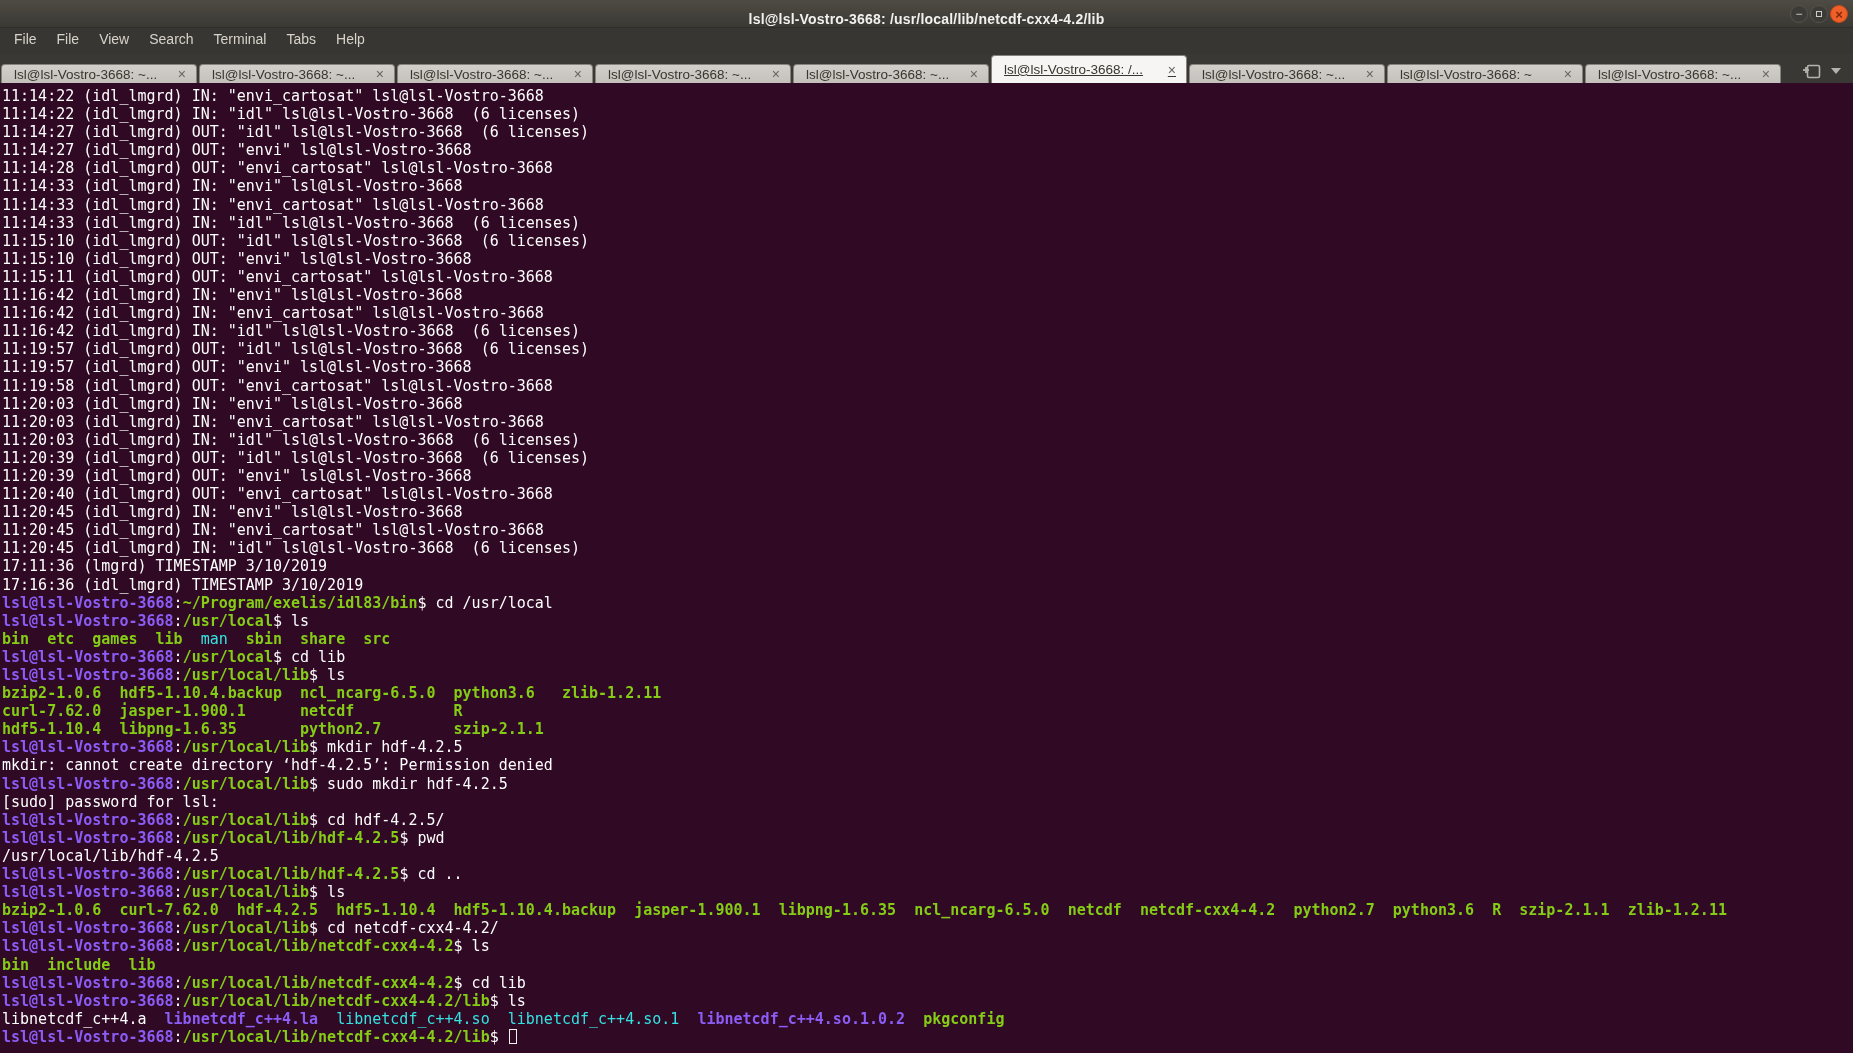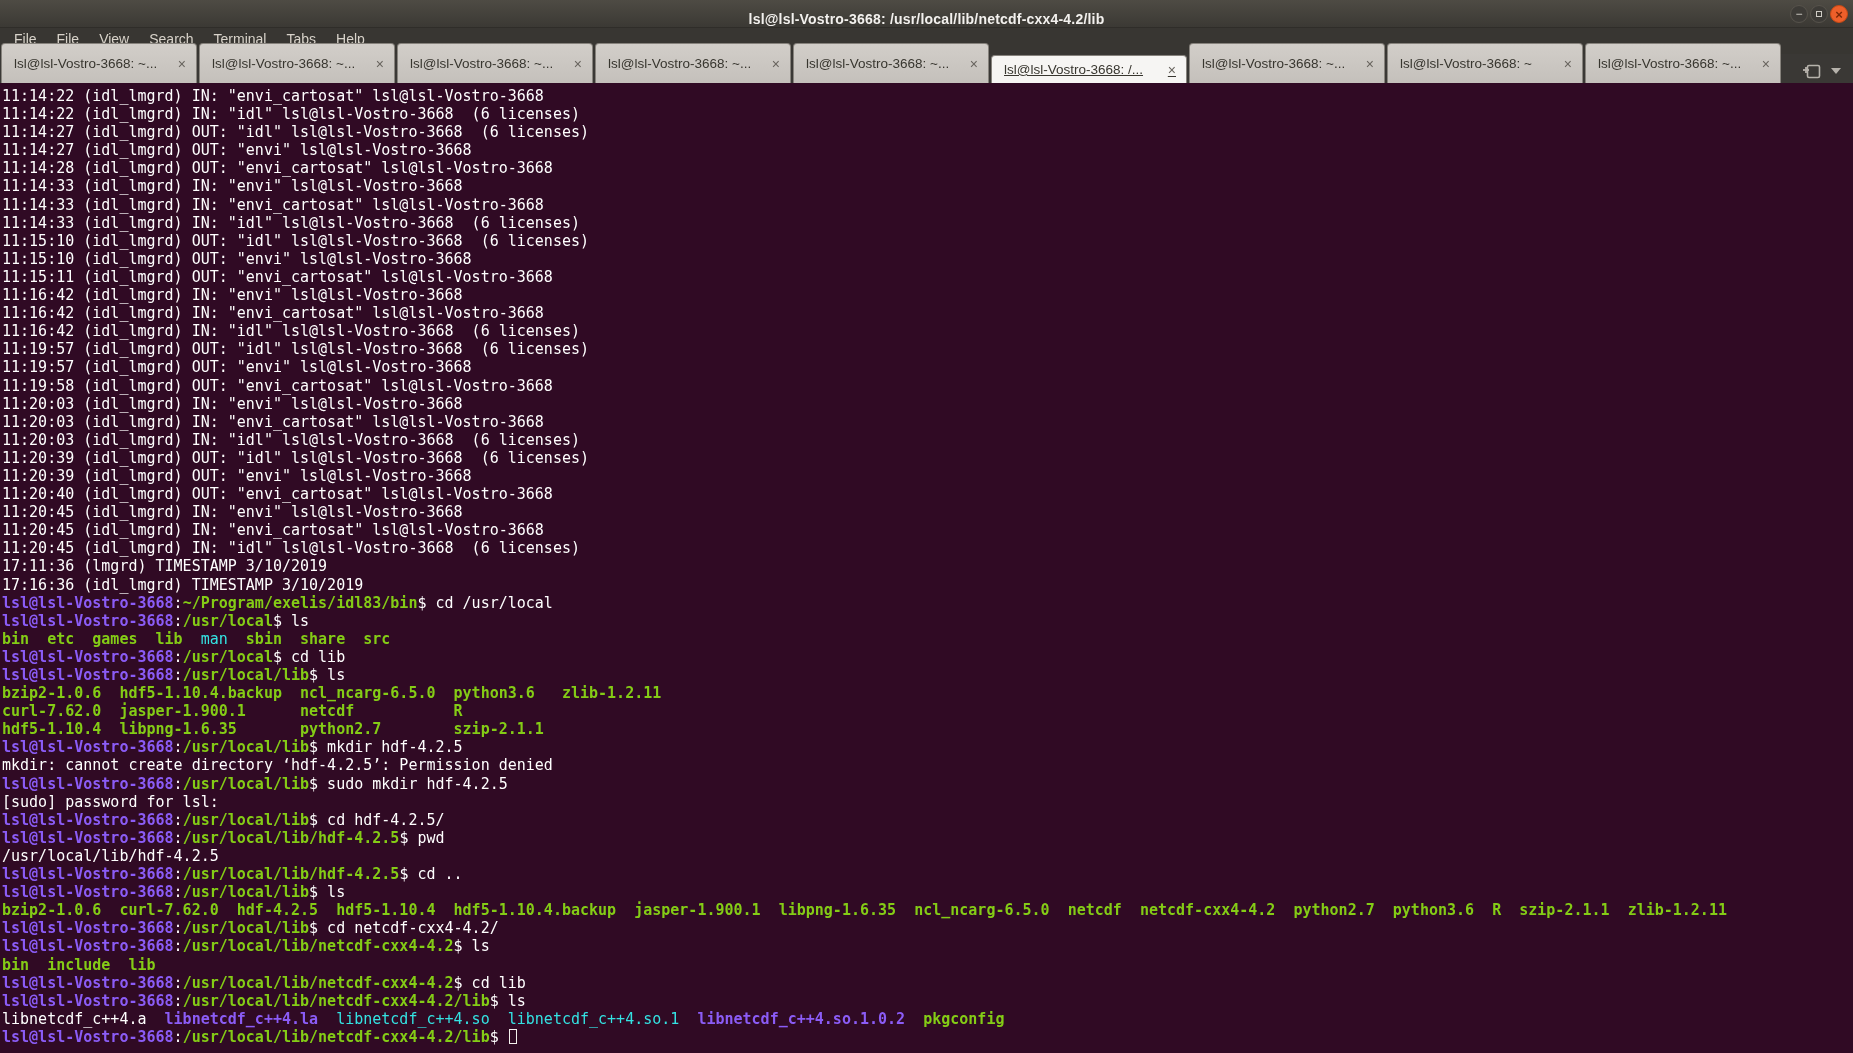--- a/index.html
+++ b/index.html
@@ -27,21 +27,21 @@
     background:#383632; display:flex; padding-left:4px;
   }
   .menu-item { color:#d8d3ca; font-size:14px; padding:3px 10px; border-radius:2px; }
 
   
   .tabbar {
     position:absolute; top:54px; left:0; width:1853px; height:29px;
     background:#3a3835; display:flex; align-items:flex-end; gap:2px; padding-left:1px;
   }
   .tab {
-    width:196px; height:40px; flex:0 0 auto;
+    width:196px; height:19px; flex:0 0 auto;
     background:linear-gradient(#d2cec9,#c4c0bb);
     border:1px solid #86827c; border-bottom:none;
     border-radius:4px 4px 0 0;
     display:flex; align-items:center; padding:0 7px 0 12px;
     font-size:13.5px; color:#38362f;
   }
   .tab.active { background:#f6f5f3; height:28px;text-decoration:underline; }
   .tab-label { flex:1 1 auto; white-space:nowrap; overflow:hidden; }
   .tab-close { flex:0 0 auto; color:#67635d; font-size:14px; padding:0 3px; margin-left:4px; }
   .tabbar-controls { margin-left:auto; display:flex; align-items:center; gap:10px; padding:0 12px 4px 6px; }

